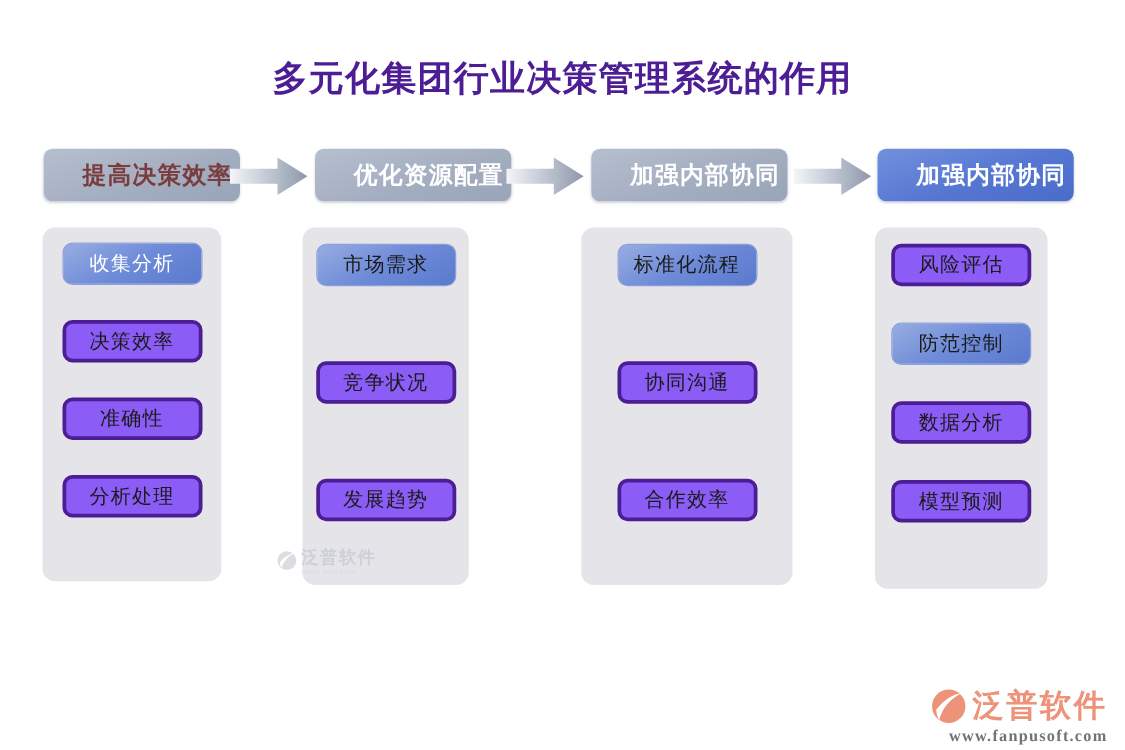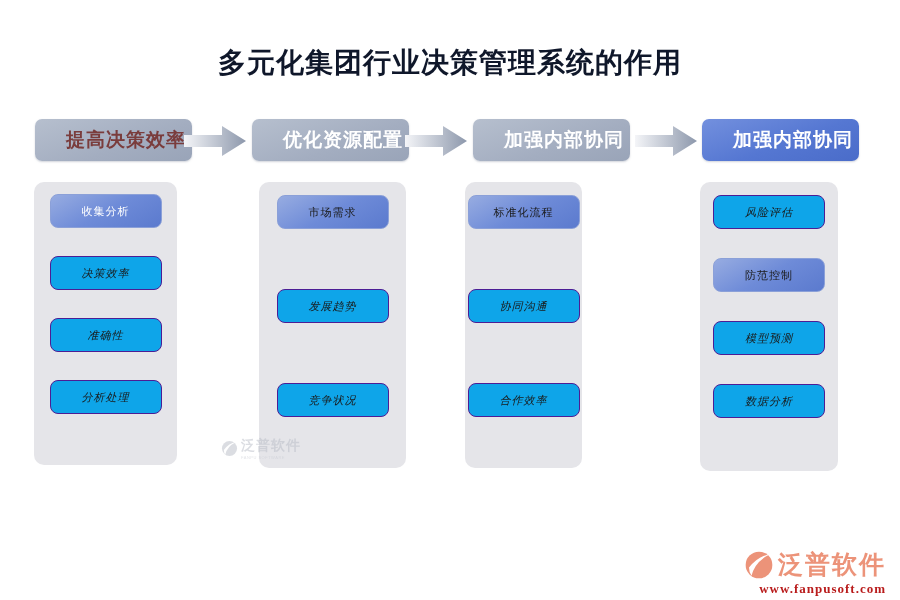--- a/index.html
+++ b/index.html
@@ -3,54 +3,54 @@
 <meta charset="utf-8">
 <style>
   html,body{margin:0;padding:0;background:#fff;}
   .stage{
     position:relative;width:900px;height:600px;background:#ffffff;overflow:hidden;
     font-family:"Liberation Sans",sans-serif;
   }
   .title{
     position:absolute;top:44px;left:0;width:900px;margin:0;
     text-align:center;font-family:"DejaVu Serif","Liberation Serif",serif;
-    font-size:28px;font-weight:bold;color:#0f172a;letter-spacing:1px;
+    font-size:28px;font-weight:bold;color:#4c1d95;letter-spacing:1px;
   }
   
   .hbtn{
     position:absolute;top:119px;height:42px;width:132px;
     border-radius:7px;display:flex;align-items:center;justify-content:center;
     font-size:19px;font-weight:bold;letter-spacing:1px;
     box-shadow:0 1px 2px rgba(120,130,150,.35);
     padding-left:25px;
   }
   .hbtn.gray{background:linear-gradient(160deg,#b6bfce 0%,#a3adc0 60%,#99a4b8 100%);color:#ffffff;}
   .hbtn.blue{background:linear-gradient(160deg,#7390de 0%,#5577d2 55%,#4a6cc9 100%);color:#ffffff;}
   .hbtn.t-maroon{color:#7a3c3c;}
   
   .arrow{position:absolute;top:125px;width:62px;height:32px;}
   
   .panel{
     position:absolute;top:182px;background:#e5e5e9;border-radius:10px;
     display:flex;flex-direction:column;align-items:center;
   }
   .p1{left:34px;width:143px;height:271px;padding-top:12px;}
-  .p2{left:259px;width:147px;height:273px;padding-top:13px;}
-  .p3{left:465px;width:117px;height:273px;padding-top:13px;}
+  .p2{left:242px;width:133px;height:273px;padding-top:13px;}
+  .p3{left:465px;width:169px;height:273px;padding-top:13px;}
   .p4{left:700px;width:138px;height:276px;padding-top:13px;}
   .p1 .item{margin-bottom:28px;}
   .p2 .item{margin-bottom:60px;}
   .p3 .item{margin-bottom:60px;}
   .p4 .item{margin-bottom:29px;}
   .item{
     width:112px;height:34px;box-sizing:border-box;border-radius:8px;
     display:flex;align-items:center;justify-content:center;
-    font-size:11px;color:#1a1a1a;letter-spacing:1px;flex:none;
+    font-size:16px;color:#1a1a1a;letter-spacing:1px;flex:none;
   }
-  .item.white{background:#0ea5e9;border:1px solid #4c1d95;font-style:italic;}
+  .item.white{background:#8b5cf6;border:3px solid #4c1d95;}
   .item.blue{
     background:linear-gradient(150deg,#97ace1 0%,#6e8bd8 50%,#5b7ace 100%);
     border:1px solid #8ba0d8;
   }
   .item.t-white{color:#ffffff;}
   
   .wm{
     position:absolute;left:221px;top:437px;display:flex;align-items:flex-start;
     opacity:.5;pointer-events:none;
   }
@@ -59,21 +59,21 @@
   .wm-sub{font-size:4px;color:#c6c9d1;letter-spacing:.5px;}
   
   .brand{position:absolute;right:14px;top:548px;text-align:right;}
   .brand-row{display:flex;align-items:center;justify-content:flex-end;}
   .brand-logo{width:30px;height:30px;margin-right:4px;}
   .brand-name{
     font-size:25px;font-weight:bold;color:#ec9379;letter-spacing:2px;
     font-family:"DejaVu Serif","Liberation Serif",serif;
   }
   .brand-url{
-    font-size:13px;font-weight:bold;color:#b91c1c;letter-spacing:1px;margin-top:0px;
+    font-size:13px;font-weight:bold;color:#737373;letter-spacing:1px;margin-top:0px;
     font-family:"Liberation Serif",serif;
   }
 </style>
 </head>
 <body>
 
 <div class="stage">
 
   <h1 class="title">多元化集团行业决策管理系统的作用</h1>
 
@@ -105,35 +105,35 @@
 
   <div class="panel p1">
     <div class="item blue t-white">收集分析</div>
     <div class="item white">决策效率</div>
     <div class="item white">准确性</div>
     <div class="item white">分析处理</div>
   </div>
 
   <div class="panel p2">
     <div class="item blue">市场需求</div>
+    <div class="item white">竞争状况</div>
     <div class="item white">发展趋势</div>
-    <div class="item white">竞争状况</div>
   </div>
 
   <div class="panel p3">
     <div class="item blue">标准化流程</div>
     <div class="item white">协同沟通</div>
     <div class="item white">合作效率</div>
   </div>
 
   <div class="panel p4">
     <div class="item white">风险评估</div>
     <div class="item blue">防范控制</div>
+    <div class="item white">数据分析</div>
     <div class="item white">模型预测</div>
-    <div class="item white">数据分析</div>
   </div>
 
   <div class="wm">
     <svg class="wm-logo" viewBox="0 0 36 36">
       <circle cx="18" cy="18" r="16" fill="#b8bcc6"></circle>
       <path d="M9 31 Q13 14 31 5 Q17 7 6 21 Q6 27 9 31 Z" fill="#ffffff"></path>
     </svg>
     <div>
       <div class="wm-text">泛普软件</div>
       <div class="wm-sub">FANPU SOFTWARE</div>

